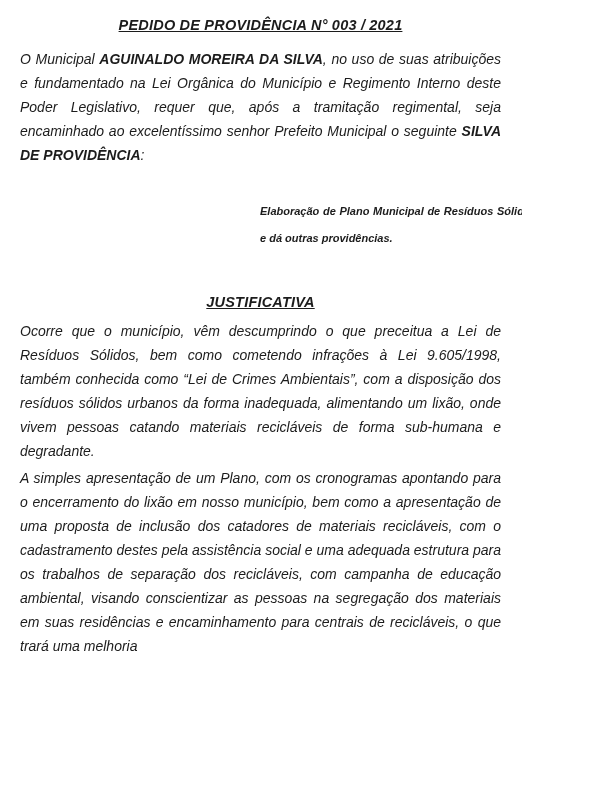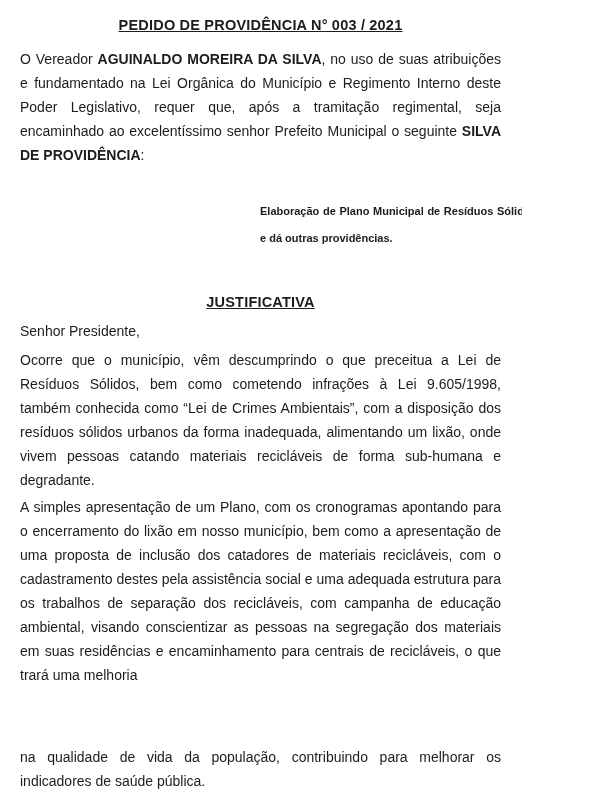--- a/index.html
+++ b/index.html
@@ -10,20 +10,21 @@
     font-family: "Liberation Sans", sans-serif;
     color: #1c1c1c;
   }
   .page {
     position: relative;
     width: 522px;
     height: 800px;
     padding: 13px 21px 0 20px;
     overflow: hidden;
     background: #ffffff;
+    font-style: italic;
   }
   .title {
     font-size: 14.5px;
     font-weight: bold;
     text-align: center;
     text-decoration: underline;
     letter-spacing: 0.2px;
     line-height: 24px;
   }
   .para {
@@ -70,29 +71,27 @@
   }
   b { font-weight: bold; }
 </style>
 </head>
 <body>
 
 <div class="page">
 
   <h1 class="title">PEDIDO DE PROVIDÊNCIA N° 003 / 2021</h1>
 
-  <p class="para intro"><span>O Vereador </span><b>AGUINALDO MOREIRA DA SILVA</b><span>, no uso de suas atribuições e fundamentado na Lei Orgânica do Município e Regimento Interno deste Poder Legislativo, requer que, após a tramitação regimental, seja encaminhado ao excelentíssimo senhor Prefeito Municipal o seguinte </span><b>SILVA DE PROVIDÊNCIA</b><span>:</span></p>
+  <p class="para intro"><span>O Municipal </span><b>AGUINALDO MOREIRA DA SILVA</b><span>, no uso de suas atribuições e fundamentado na Lei Orgânica do Município e Regimento Interno deste Poder Legislativo, requer que, após a tramitação regimental, seja encaminhado ao excelentíssimo senhor Prefeito Municipal o seguinte </span><b>SILVA DE PROVIDÊNCIA</b><span>:</span></p>
 
   <p class="subject">Elaboração de Plano Municipal de Resíduos Sólidos Urbanos e dá outras providências.</p>
 
   <h2 class="heading">JUSTIFICATIVA</h2>
 
-  <p class="para salutation">Senhor Presidente,</p>
 
 
 
   <p class="para body-par-2">Ocorre que o município, vêm descumprindo o que preceitua a Lei de Resíduos Sólidos, bem como cometendo infrações à Lei 9.605/1998, também conhecida como “Lei de Crimes Ambientais”, com a disposição dos resíduos sólidos urbanos da forma inadequada, alimentando um lixão, onde vivem pessoas catando materiais recicláveis de forma sub-humana e degradante.</p>
 
   <p class="para body-par-3">A simples apresentação de um Plano, com os cronogramas apontando para o encerramento do lixão em nosso município, bem como a apresentação de uma proposta de inclusão dos catadores de materiais recicláveis, com o cadastramento destes pela assistência social e uma adequada estrutura para os trabalhos de separação dos recicláveis, com campanha de educação ambiental, visando conscientizar as pessoas na segregação dos materiais em suas residências e encaminhamento para centrais de recicláveis, o que trará uma melhoria</p>
 
-  <p class="continuation">na qualidade de vida da população, contribuindo para melhorar os indicadores de saúde pública.</p>
 
 </div>
 
 </body></html>

